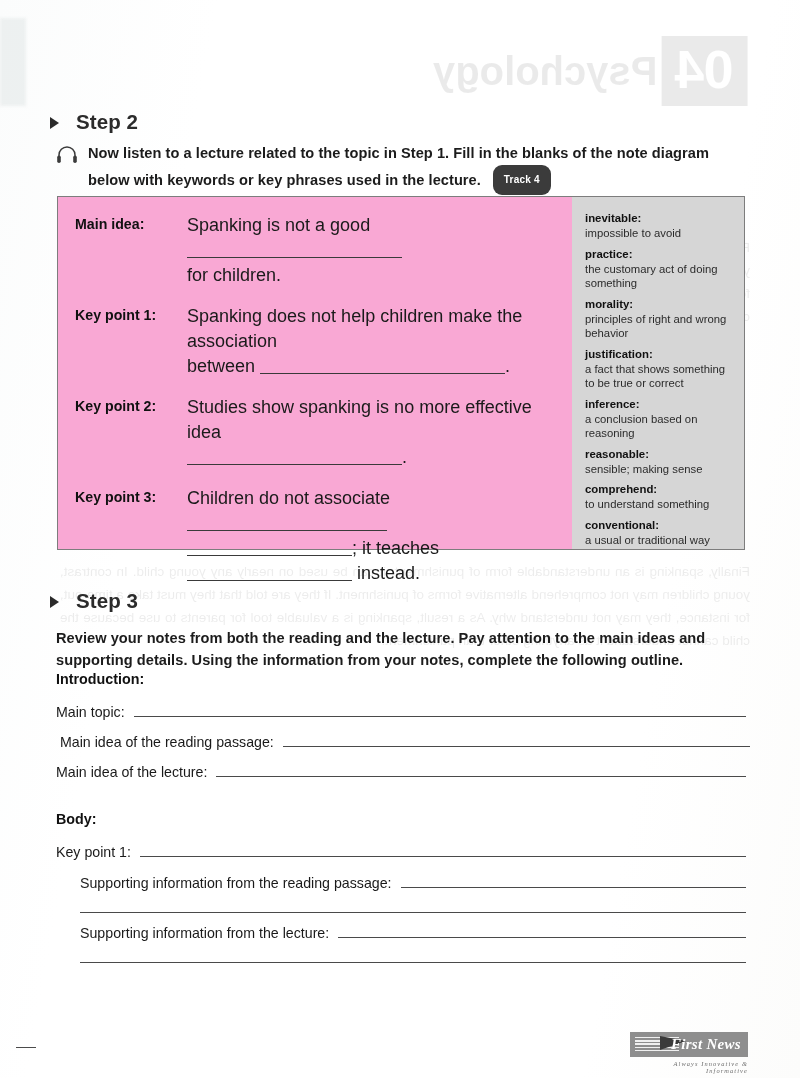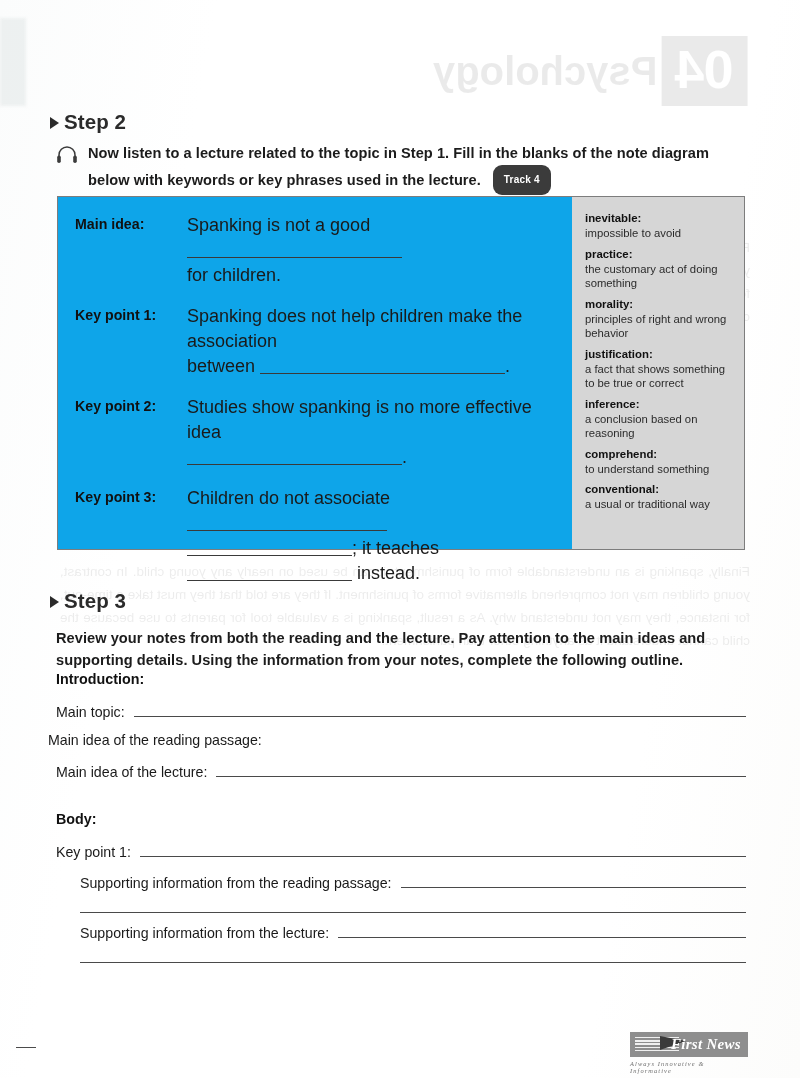--- a/index.html
+++ b/index.html
@@ -69,21 +69,21 @@
     color: #101010;
     font-size: 13.5px;
     line-height: 23px;
     text-align: justify;
   }
 
   
   .step-head {
     display: flex;
     align-items: center;
-    gap: 5px;
+    gap: 17px;
     position: absolute;
   }
   .step-tri {
     width: 0;
     height: 0;
     border-left: 9px solid #2a2a2a;
     border-top: 6px solid transparent;
     border-bottom: 6px solid transparent;
     margin-top: 2px;
   }
@@ -131,21 +131,21 @@
   
   .note-box {
     position: absolute;
     left: 57px;
     top: 196px;
     width: 688px;
     height: 354px;
     border: 1.3px solid #7d7d7d;
     box-sizing: border-box;
     display: flex;
-    background: #0ea5e9;
+    background: #f9a8d4;
   }
   .note-left {
     flex: 1 1 auto;
     padding: 16px 14px 0 17px;
     box-sizing: border-box;
   }
   .note-row {
     display: flex;
     align-items: flex-start;
     margin-bottom: 16px;
@@ -264,21 +264,21 @@
   .footer-section {
     font-size: 13px;
     color: #4d4d4d;
     margin-top: 40px;
   }
   .brand {
     position: absolute;
     right: 52px;
     top: 1032px;
     width: 118px;
-    text-align: left;
+    text-align: right;
   }
   .brand-plate {
     background: #8e8e8e;
     height: 25px;
     display: flex;
     align-items: center;
     justify-content: flex-end;
     padding-right: 7px;
     position: relative;
     overflow: hidden;
@@ -412,20 +412,24 @@
     </div>
     <div>
       <div class="vocab-term">justification:</div>
       <div class="vocab-def">a fact that shows something to be true or correct</div>
     </div>
     <div>
       <div class="vocab-term">inference:</div>
       <div class="vocab-def">a conclusion based on reasoning</div>
     </div>
     <div>
+      <div class="vocab-term">reasonable:</div>
+      <div class="vocab-def">sensible; making sense</div>
+    </div>
+    <div>
       <div class="vocab-term">comprehend:</div>
       <div class="vocab-def">to understand something</div>
     </div>
     <div>
       <div class="vocab-term">conventional:</div>
       <div class="vocab-def">a usual or traditional way</div>
     </div>
   </div>
 </div>
 
@@ -436,21 +440,21 @@
 
 <div class="step3-intro">Review your notes from both the reading and the lecture. Pay attention to the main ideas and supporting details. Using the information from your notes, complete the following outline.</div>
 
 <div class="outline-section-title" style="left:56px; top:671px;">Introduction:</div>
 
 <div class="outline-row" style="left:56px; top:702px; width:690px;">
   <span class="lbl">Main topic:</span>
   <span class="rule"></span>
 </div>
 
-<div class="outline-row" style="left:48px; top:732px; width:690px;flex-direction:column;">
+<div class="outline-row" style="left:60px; top:732px; width:690px;">
   <span class="lbl">Main idea of the reading passage:</span>
   <span class="rule"></span>
 </div>
 
 <div class="outline-row" style="left:56px; top:762px; width:690px;">
   <span class="lbl">Main idea of the lecture:</span>
   <span class="rule"></span>
 </div>
 
 <div class="outline-section-title" style="left:56px; top:811px;">Body:</div>

